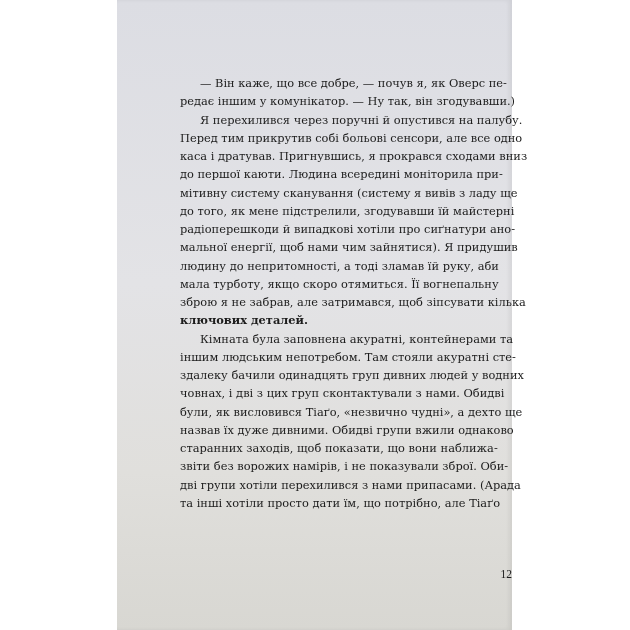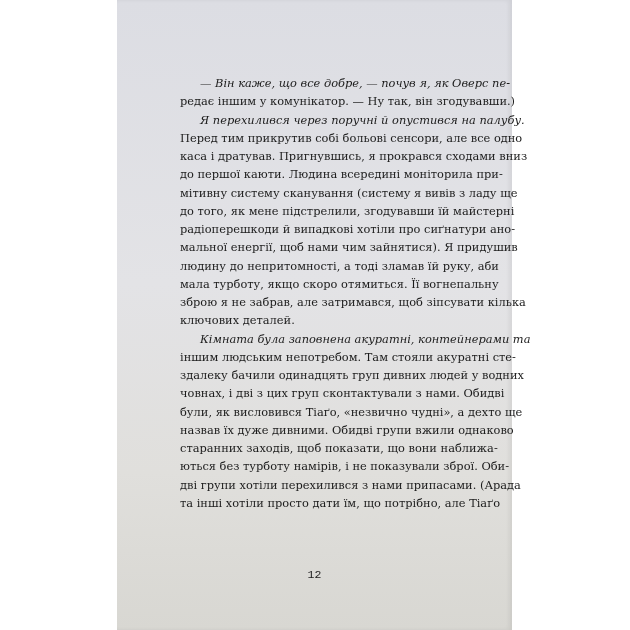--- a/index.html
+++ b/index.html
@@ -13,25 +13,25 @@
     }
     .text {
       position: absolute; left: 63px; top: 74px; width: 283px;
       font-family: "DejaVu Serif", serif;
       font-size: 11.4px; line-height: 18.25px; color: #1c1c1c;
     }
     .line {
       display: block; white-space: nowrap; text-align: justify; text-align-last: justify;
       height: 18.25px; overflow: visible;
     }
-    .line.indent { padding-left: 20px; font-style: italic; }
-    .line.last { text-align-last: left; }
+    .line.indent { padding-left: 20px; }
+    .line.last { text-align-last: left; font-weight: bold; }
     .page-number {
-      position: absolute; left: 0; width: 100%; top: 568px; text-align: center;
-      font-family: Liberation Mono, monospace; font-size: 11.5px; color: #1c1c1c;
+      position: absolute; left: 0; width: 100%; top: 568px; text-align: right;
+      font-family: Liberation Serif, serif; font-size: 11.5px; color: #1c1c1c;
     }
   </style>
 </head>
 <body>
 
 <div class="page">
   <div class="text" id="text-block">
       <span class="line indent">— Він каже, що все добре, — почув я, як Оверс пе-</span>
       <span class="line">редає іншим у комунікатор. — Ну так, він згодувавши.)</span>
       <span class="line indent">Я перехилився через поручні й опустився на палубу.</span>
@@ -46,18 +46,18 @@
       <span class="line">мала турботу, якщо скоро отямиться. Її вогнепальну</span>
       <span class="line">зброю я не забрав, але затримався, щоб зіпсувати кілька</span>
       <span class="line last">ключових деталей.</span>
       <span class="line indent">Кімната була заповнена акуратні, контейнерами та</span>
       <span class="line">іншим людським непотребом. Там стояли акуратні сте-</span>
       <span class="line">здалеку бачили одинадцять груп дивних людей у водних</span>
       <span class="line">човнах, і дві з цих груп сконтактували з нами. Обидві</span>
       <span class="line">були, як висловився Тіаґо, «незвично чудні», а дехто ще</span>
       <span class="line">назвав їх дуже дивними. Обидві групи вжили однаково</span>
       <span class="line">старанних заходів, щоб показати, що вони наближа-</span>
-      <span class="line">ються без турботу намірів, і не показували зброї. Оби-</span>
+      <span class="line">звіти без ворожих намірів, і не показували зброї. Оби-</span>
       <span class="line">дві групи хотіли перехилився з нами припасами. (Арада</span>
       <span class="line">та інші хотіли просто дати їм, що потрібно, але Тіаґо</span>
     </div>
   <div class="page-number">12</div>
 </div>
 
 </body></html>

